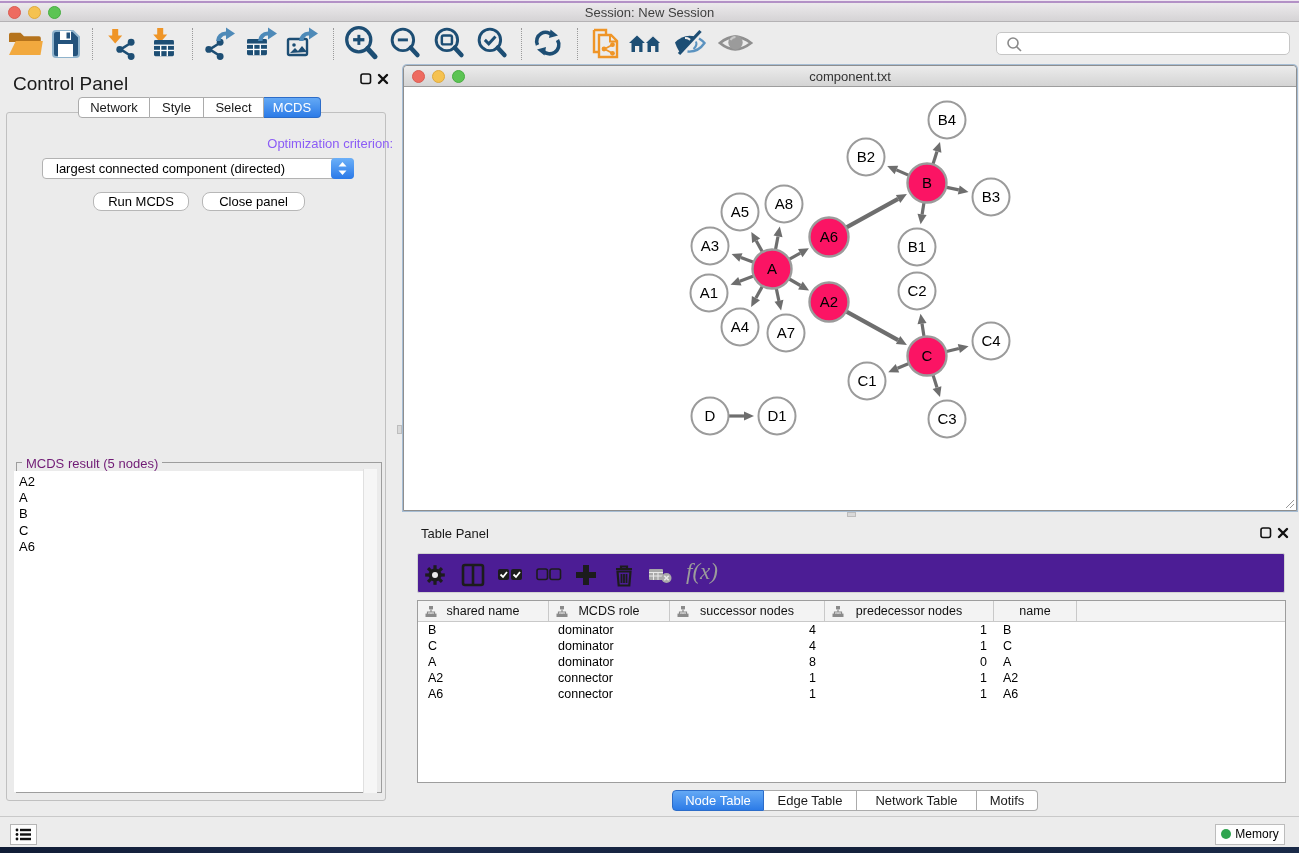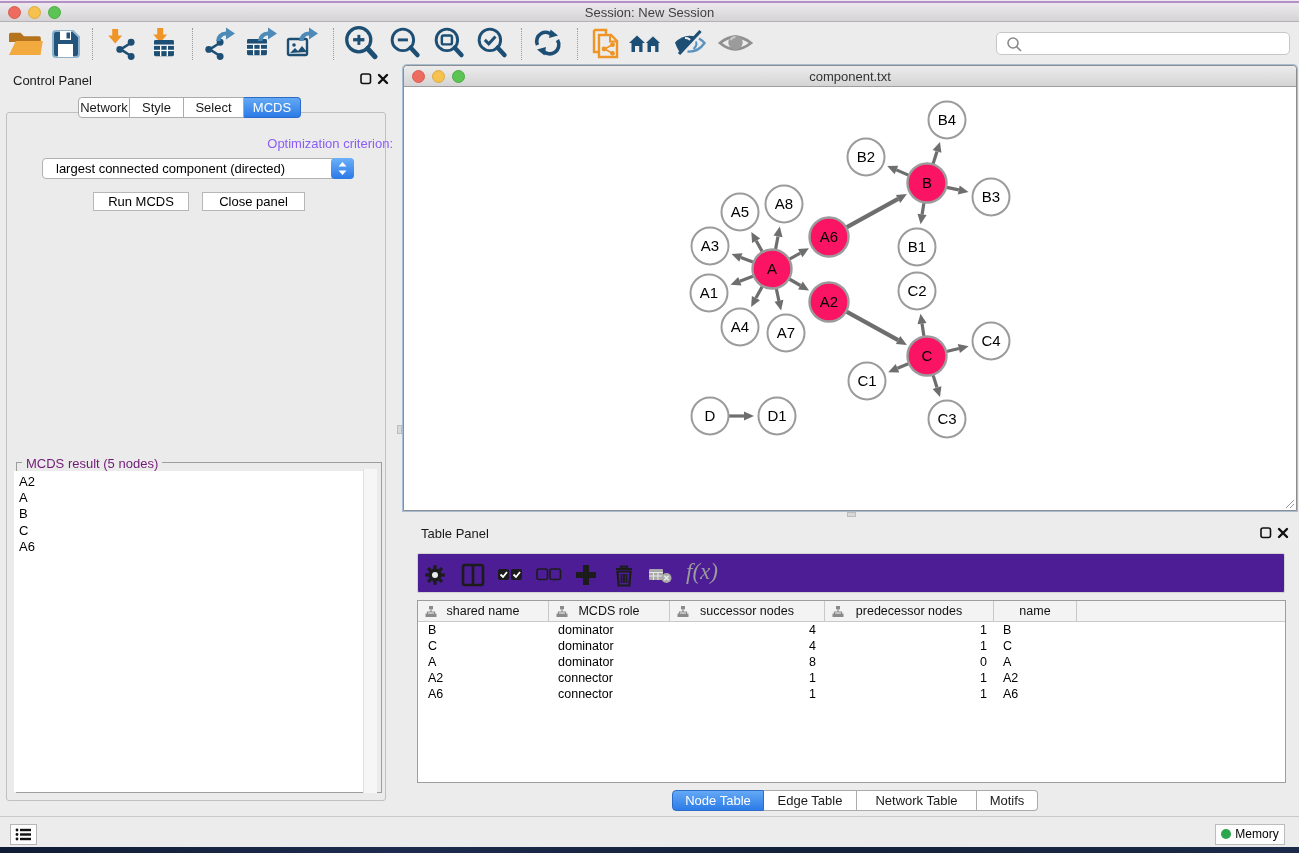--- a/index.html
+++ b/index.html
@@ -16,40 +16,40 @@
 .tl { position:absolute; width:13px; height:13px; border-radius:50%; top:3px; }
 
 #toolbar { left:0; top:23px; width:1299px; height:41px; background:#ececec; }
 .tsep { position:absolute; top:5px; height:32px; width:0;
   border-left:1px dotted #9a9a9a; }
 .ticon { position:absolute; top:4px; }
 #searchbox { position:absolute; left:996px; top:9px; width:294px; height:23px;
   background:#fff; border:1px solid #c6c6c6; border-radius:5px; }
 
 #leftpanel { left:0; top:64px; width:393px; height:752px; background:#ececec; }
-#cp-title { position:absolute; left:13px; top:9px; font-size:13px; color:#1a1a1a; }
+#cp-title { position:absolute; left:13px; top:9px; font-size:19px; color:#1a1a1a; }
 .winbtns { position:absolute; font-size:12px; color:#111; }
 #cp-main { position:absolute; left:6px; top:48px; width:380px; height:689px;
   background:#ebebeb; border:1px solid #c0c0c0; border-radius:3px; }
 
 .segtabs { position:absolute; display:flex; }
 .seg { height:21px; line-height:20px; background:#fff; border:1px solid #ababab;
   border-left:none; font-size:13px; color:#1a1a1a; text-align:center; }
 .seg.first { border-left:1px solid #ababab; border-radius:4px 0 0 4px; }
 .seg.last { border-radius:0 4px 4px 0; }
 .seg.sel { background:linear-gradient(#64a9f5,#2c7be7); color:#fff; border-color:#2c6cc8; }
 #opt-label { position:absolute; left:0; width:100%; top:72px; text-align:right;
   font-size:13px; color:#8b5cf6; }
 #dropdown { position:absolute; left:42px; top:94px; width:312px; height:21px;
   background:#fff; border:1px solid #b2b2b2; border-radius:4px; font-size:13px;
   line-height:19px; padding-left:13px; color:#000; }
 #dd-step { position:absolute; right:-1px; top:-1px; width:23px; height:21px;
   background:linear-gradient(#6cb0f8,#2a79e8); border-radius:4px; }
 .btn { position:absolute; height:19px; background:#fff; border:1px solid #b7b7b7;
-  border-radius:0; font-size:13px; text-align:center; line-height:17px; color:#000; }
+  border-radius:8px; font-size:13px; text-align:center; line-height:17px; color:#000; }
 
 #fieldset { position:absolute; left:16px; top:398px; width:366px; height:331px;
   border:1px solid #9d9d9d; }
 #fs-legend { position:absolute; left:5px; top:-7px; background:#ebebeb; padding:0 4px;
   font-size:13px; color:#701a75; }
 #fs-list { position:absolute; left:-3px; top:8px; width:363px; height:321px; background:#fff; padding-top:3px; }
 #fs-list div { font-size:13px; padding-left:5px; height:16.2px; }
 #fs-scroll { position:absolute; right:4px; top:6px; width:14px; height:324px;
   background:#f6f6f6; border-left:1px solid #e0e0e0; }
 
@@ -256,21 +256,21 @@
 <div id="leftpanel" class="abs">
   <div id="cp-title">Control Panel</div>
   <svg class="winbtns" style="left:360px; top:9px;" width="12" height="12" viewBox="0 0 12 12">
       <rect x="1" y="1" width="9.5" height="9.5" rx="2" fill="none" stroke="#111" stroke-width="1.6"></rect>
     </svg>
     <svg class="winbtns" style="left:377px; top:9px;" width="12" height="12" viewBox="0 0 12 12">
       <path d="M2 2 L10 10 M10 2 L2 10" stroke="#111" stroke-width="2.4" stroke-linecap="round"></path>
     </svg>
   <div id="cp-main"></div>
   <div class="segtabs" style="left:78px; top:33px;">
-    <div class="seg first" style="width:52px;">Network</div>
+    <div class="seg first" style="width:72px;">Network</div>
       <div class="seg" style="width:54px;">Style</div>
       <div class="seg" style="width:60px;">Select</div>
       <div class="seg sel last" style="width:57px;">MCDS</div>
   </div>
   <div id="opt-label">Optimization criterion:</div>
   <div id="dropdown">largest connected component (directed)
     <div id="dd-step"><svg width="23" height="21" viewBox="0 0 23 21">
           <path d="M7.5 8.5 L11.5 4 L15.5 8.5 z" fill="#fff"></path>
           <path d="M7.5 12.5 L11.5 17 L15.5 12.5 z" fill="#fff"></path>
         </svg></div>

